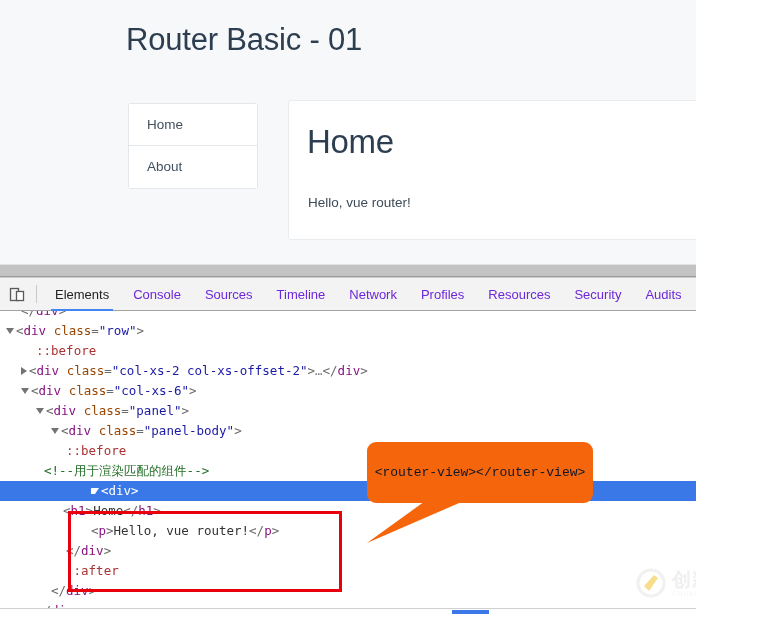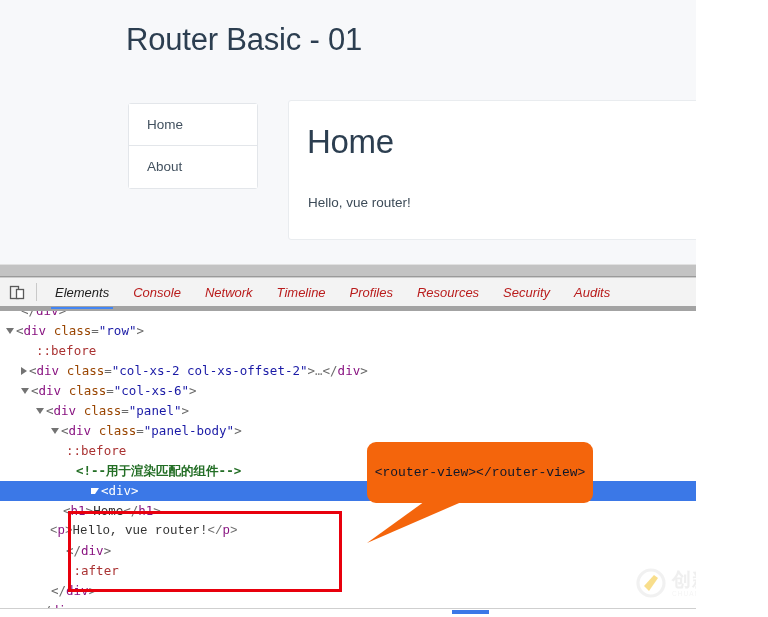--- a/index.html
+++ b/index.html
@@ -109,24 +109,23 @@
     width: 768px;
     height: 340px;
     background: #ffffff;
     border-top: 1px solid #cdcdcd;
   }
 
   .dt-toolbar {
     position: relative;
     height: 33px;
     background: #f3f3f3;
-    border-bottom: 5px solid #a3a3a3;
+    border-bottom: 1px solid #a3a3a3;
     display: flex;
     align-items: center;
-    font-style: italic;
   }
 
   .dt-device-btn {
     width: 34px;
     height: 32px;
     display: flex;
     align-items: center;
     justify-content: center;
     cursor: pointer;
   }
@@ -137,21 +136,21 @@
     margin: 0 6px 0 2px;
   }
 
   .dt-tabs { display: flex; align-items: flex-end; height: 33px; }
   .dt-tab {
     position: relative;
     padding: 0 12px;
     height: 33px;
     line-height: 33px;
     font-size: 13px;
-    color: #b91c1c;
+    color: #6d28d9;
     cursor: pointer;
     white-space: nowrap;
   }
   .dt-tab.active { color: #222222; }
   .dt-tab.active::after {
     content: "";
     position: absolute;
     left: 8px; right: 8px;
     bottom: 0;
     height: 2px;
@@ -340,38 +339,39 @@
       <div class="dt-device-btn">
         <svg width="17" height="17" viewBox="0 0 17 17" aria-hidden="true">
           <rect x="1.5" y="2.5" width="8" height="12" fill="none" stroke="#5a5a5a" stroke-width="1.3"></rect>
           <rect x="7.5" y="5.5" width="7" height="9" fill="#ffffff" stroke="#5a5a5a" stroke-width="1.3"></rect>
         </svg>
       </div>
       <div class="dt-sep"></div>
       <div class="dt-tabs">
         <div class="dt-tab active"><span>Elements</span></div>
         <div class="dt-tab"><span>Console</span></div>
+        <div class="dt-tab"><span>Sources</span></div>
+        <div class="dt-tab"><span>Timeline</span></div>
         <div class="dt-tab"><span>Network</span></div>
-        <div class="dt-tab"><span>Timeline</span></div>
         <div class="dt-tab"><span>Profiles</span></div>
         <div class="dt-tab"><span>Resources</span></div>
         <div class="dt-tab"><span>Security</span></div>
         <div class="dt-tab"><span>Audits</span></div>
       </div>
     </div>
 
     <div class="dom-tree" id="dom-tree">
         <div class="dom-row" style="position: absolute; left: 0px; right: 0px; top: 290px; padding-left: 36px;"><span class="punct">&lt;/</span><span class="tag">div</span><span class="punct">&gt;</span></div>
         <div class="dom-row" style="position: absolute; left: 0px; right: 0px; top: 270px; padding-left: 51px;"><span class="punct">&lt;/</span><span class="tag">div</span><span class="punct">&gt;</span></div>
         <div class="dom-row" style="position: absolute; left: 0px; right: 0px; top: 250px; padding-left: 66px;"><span class="pseudo tw">::after</span></div>
         <div class="dom-row" style="position: absolute; left: 0px; right: 0px; top: 230px; padding-left: 66px;"><span class="punct">&lt;/</span><span class="tag">div</span><span class="punct">&gt;</span></div>
-        <div class="dom-row" style="position: absolute; left: 0px; right: 0px; top: 210px; padding-left: 50px; font-family: Liberation Mono, monospace;"><span class="punct">&lt;</span><span class="tag">p</span><span class="punct">&gt;</span><span class="tw" style="color:#333">Hello, vue router!</span><span class="punct">&lt;/</span><span class="tag">p</span><span class="punct">&gt;</span></div>
+        <div class="dom-row" style="position: absolute; left: 0px; right: 0px; top: 210px; padding-left: 91px;"><span class="punct">&lt;</span><span class="tag">p</span><span class="punct">&gt;</span><span class="tw" style="color:#333">Hello, vue router!</span><span class="punct">&lt;/</span><span class="tag">p</span><span class="punct">&gt;</span></div>
         <div class="dom-row" style="position: absolute; left: 0px; right: 0px; top: 190px; padding-left: 63px;"><span class="punct">&lt;</span><span class="tag">h1</span><span class="punct">&gt;</span><span class="tw" style="color:#333">Home</span><span class="punct">&lt;/</span><span class="tag">h1</span><span class="punct">&gt;</span></div>
         <div class="dom-row selected" style="position: absolute; left: 0px; right: 0px; top: 170px; padding-left: 91px;"><span class="tri down"></span><span class="punct">&lt;</span><span class="tag">div</span><span class="punct">&gt;</span></div>
-        <div class="dom-row" style="position: absolute; left: 0px; right: 0px; top: 150px; padding-left: 76px; font-weight: bold;"><span class="comment tw">&lt;!--用于渲染匹配的组件--&gt;</span></div>
+        <div class="dom-row" style="position: absolute; left: 0px; right: 0px; top: 150px; padding-left: 44px;"><span class="comment tw">&lt;!--用于渲染匹配的组件--&gt;</span></div>
         <div class="dom-row" style="position: absolute; left: 0px; right: 0px; top: 130px; padding-left: 66px;"><span class="pseudo tw">::before</span></div>
         <div class="dom-row" style="position: absolute; left: 0px; right: 0px; top: 110px; padding-left: 51px;"><span class="tri down"></span><span class="punct">&lt;</span><span class="tag">div</span> <span class="attr">class</span><span class="punct">=</span><span class="val">"panel-body"</span><span class="punct">&gt;</span></div>
         <div class="dom-row" style="position: absolute; left: 0px; right: 0px; top: 90px; padding-left: 36px;"><span class="tri down"></span><span class="punct">&lt;</span><span class="tag">div</span> <span class="attr">class</span><span class="punct">=</span><span class="val">"panel"</span><span class="punct">&gt;</span></div>
         <div class="dom-row" style="position: absolute; left: 0px; right: 0px; top: 70px; padding-left: 21px;"><span class="tri down"></span><span class="punct">&lt;</span><span class="tag">div</span> <span class="attr">class</span><span class="punct">=</span><span class="val">"col-xs-6"</span><span class="punct">&gt;</span></div>
         <div class="dom-row" style="position: absolute; left: 0px; right: 0px; top: 50px; padding-left: 21px;"><span class="tri right"></span><span class="punct">&lt;</span><span class="tag">div</span> <span class="attr">class</span><span class="punct">=</span><span class="val">"col-xs-2 col-xs-offset-2"</span><span class="punct">&gt;</span><span class="ellip">…</span><span class="punct">&lt;/</span><span class="tag">div</span><span class="punct">&gt;</span></div>
         <div class="dom-row" style="position: absolute; left: 0px; right: 0px; top: 30px; padding-left: 36px;"><span class="pseudo tw">::before</span></div>
         <div class="dom-row" style="position: absolute; left: 0px; right: 0px; top: 10px; padding-left: 6px;"><span class="tri down"></span><span class="punct">&lt;</span><span class="tag">div</span> <span class="attr">class</span><span class="punct">=</span><span class="val">"row"</span><span class="punct">&gt;</span></div>
         <div class="dom-row" style="position: absolute; left: 0px; right: 0px; top: -10px; padding-left: 21px;"><span class="punct">&lt;/</span><span class="tag">div</span><span class="punct">&gt;</span></div>
 
       <div class="red-box"></div>

